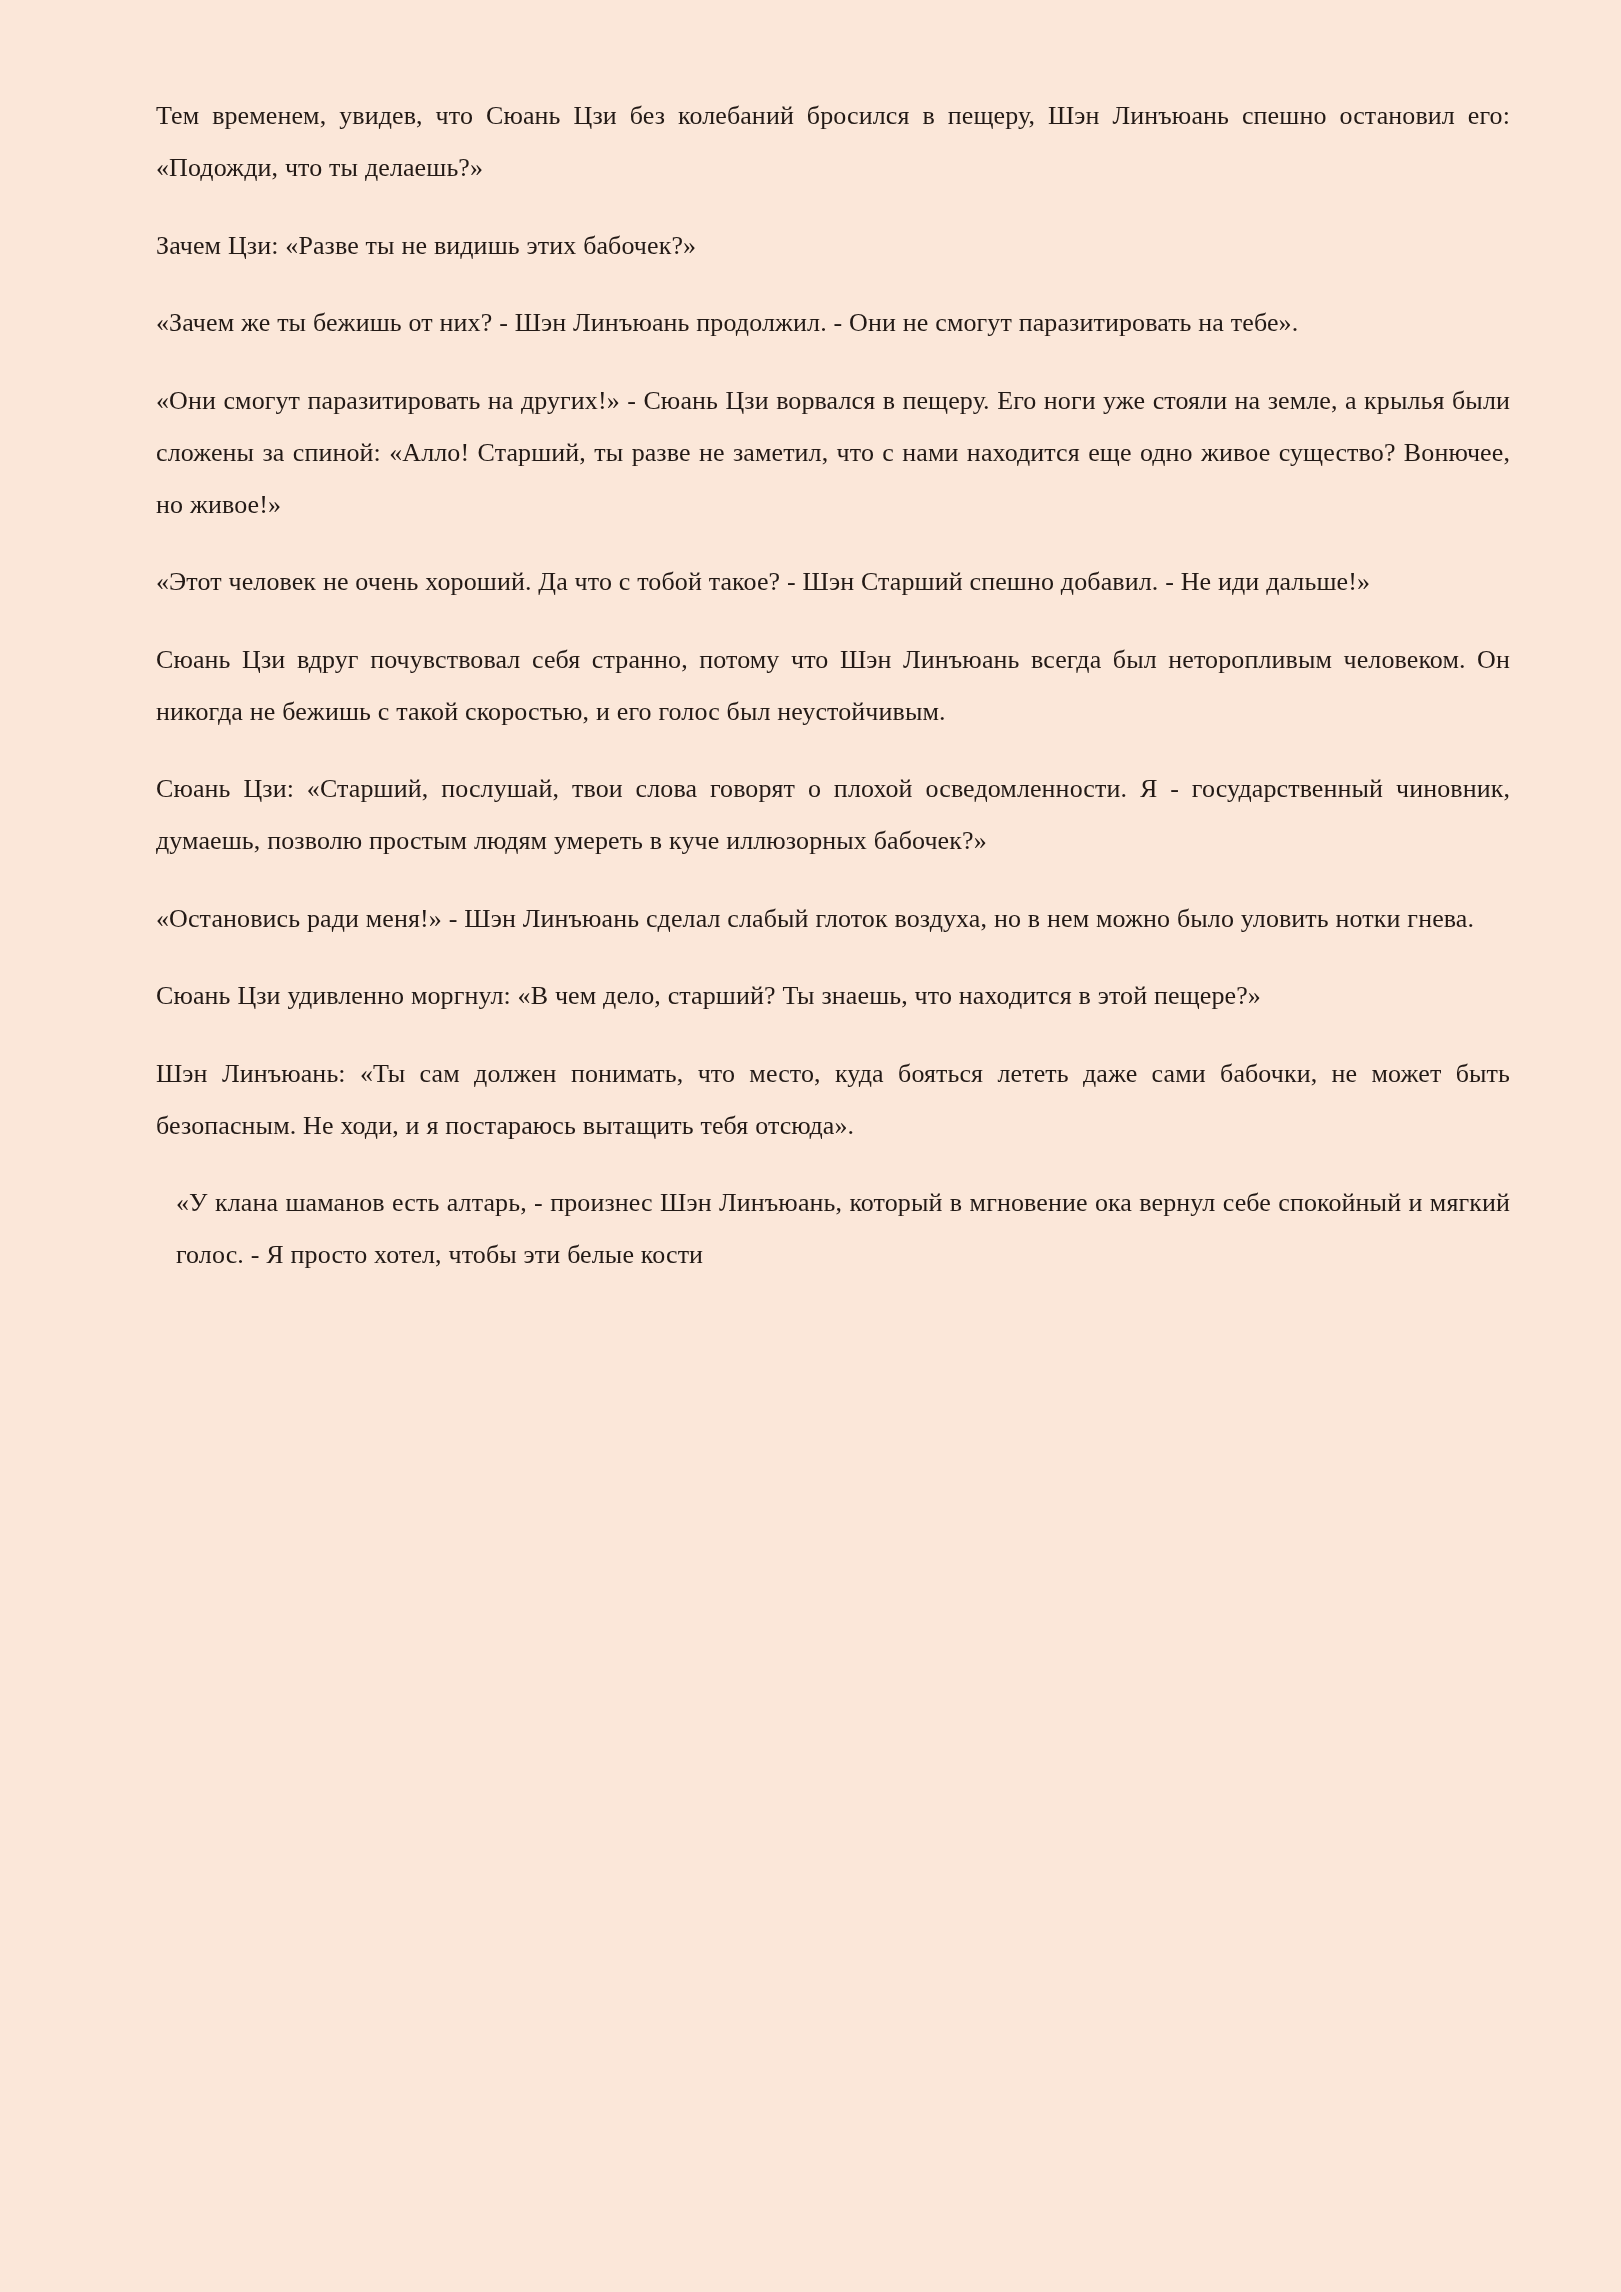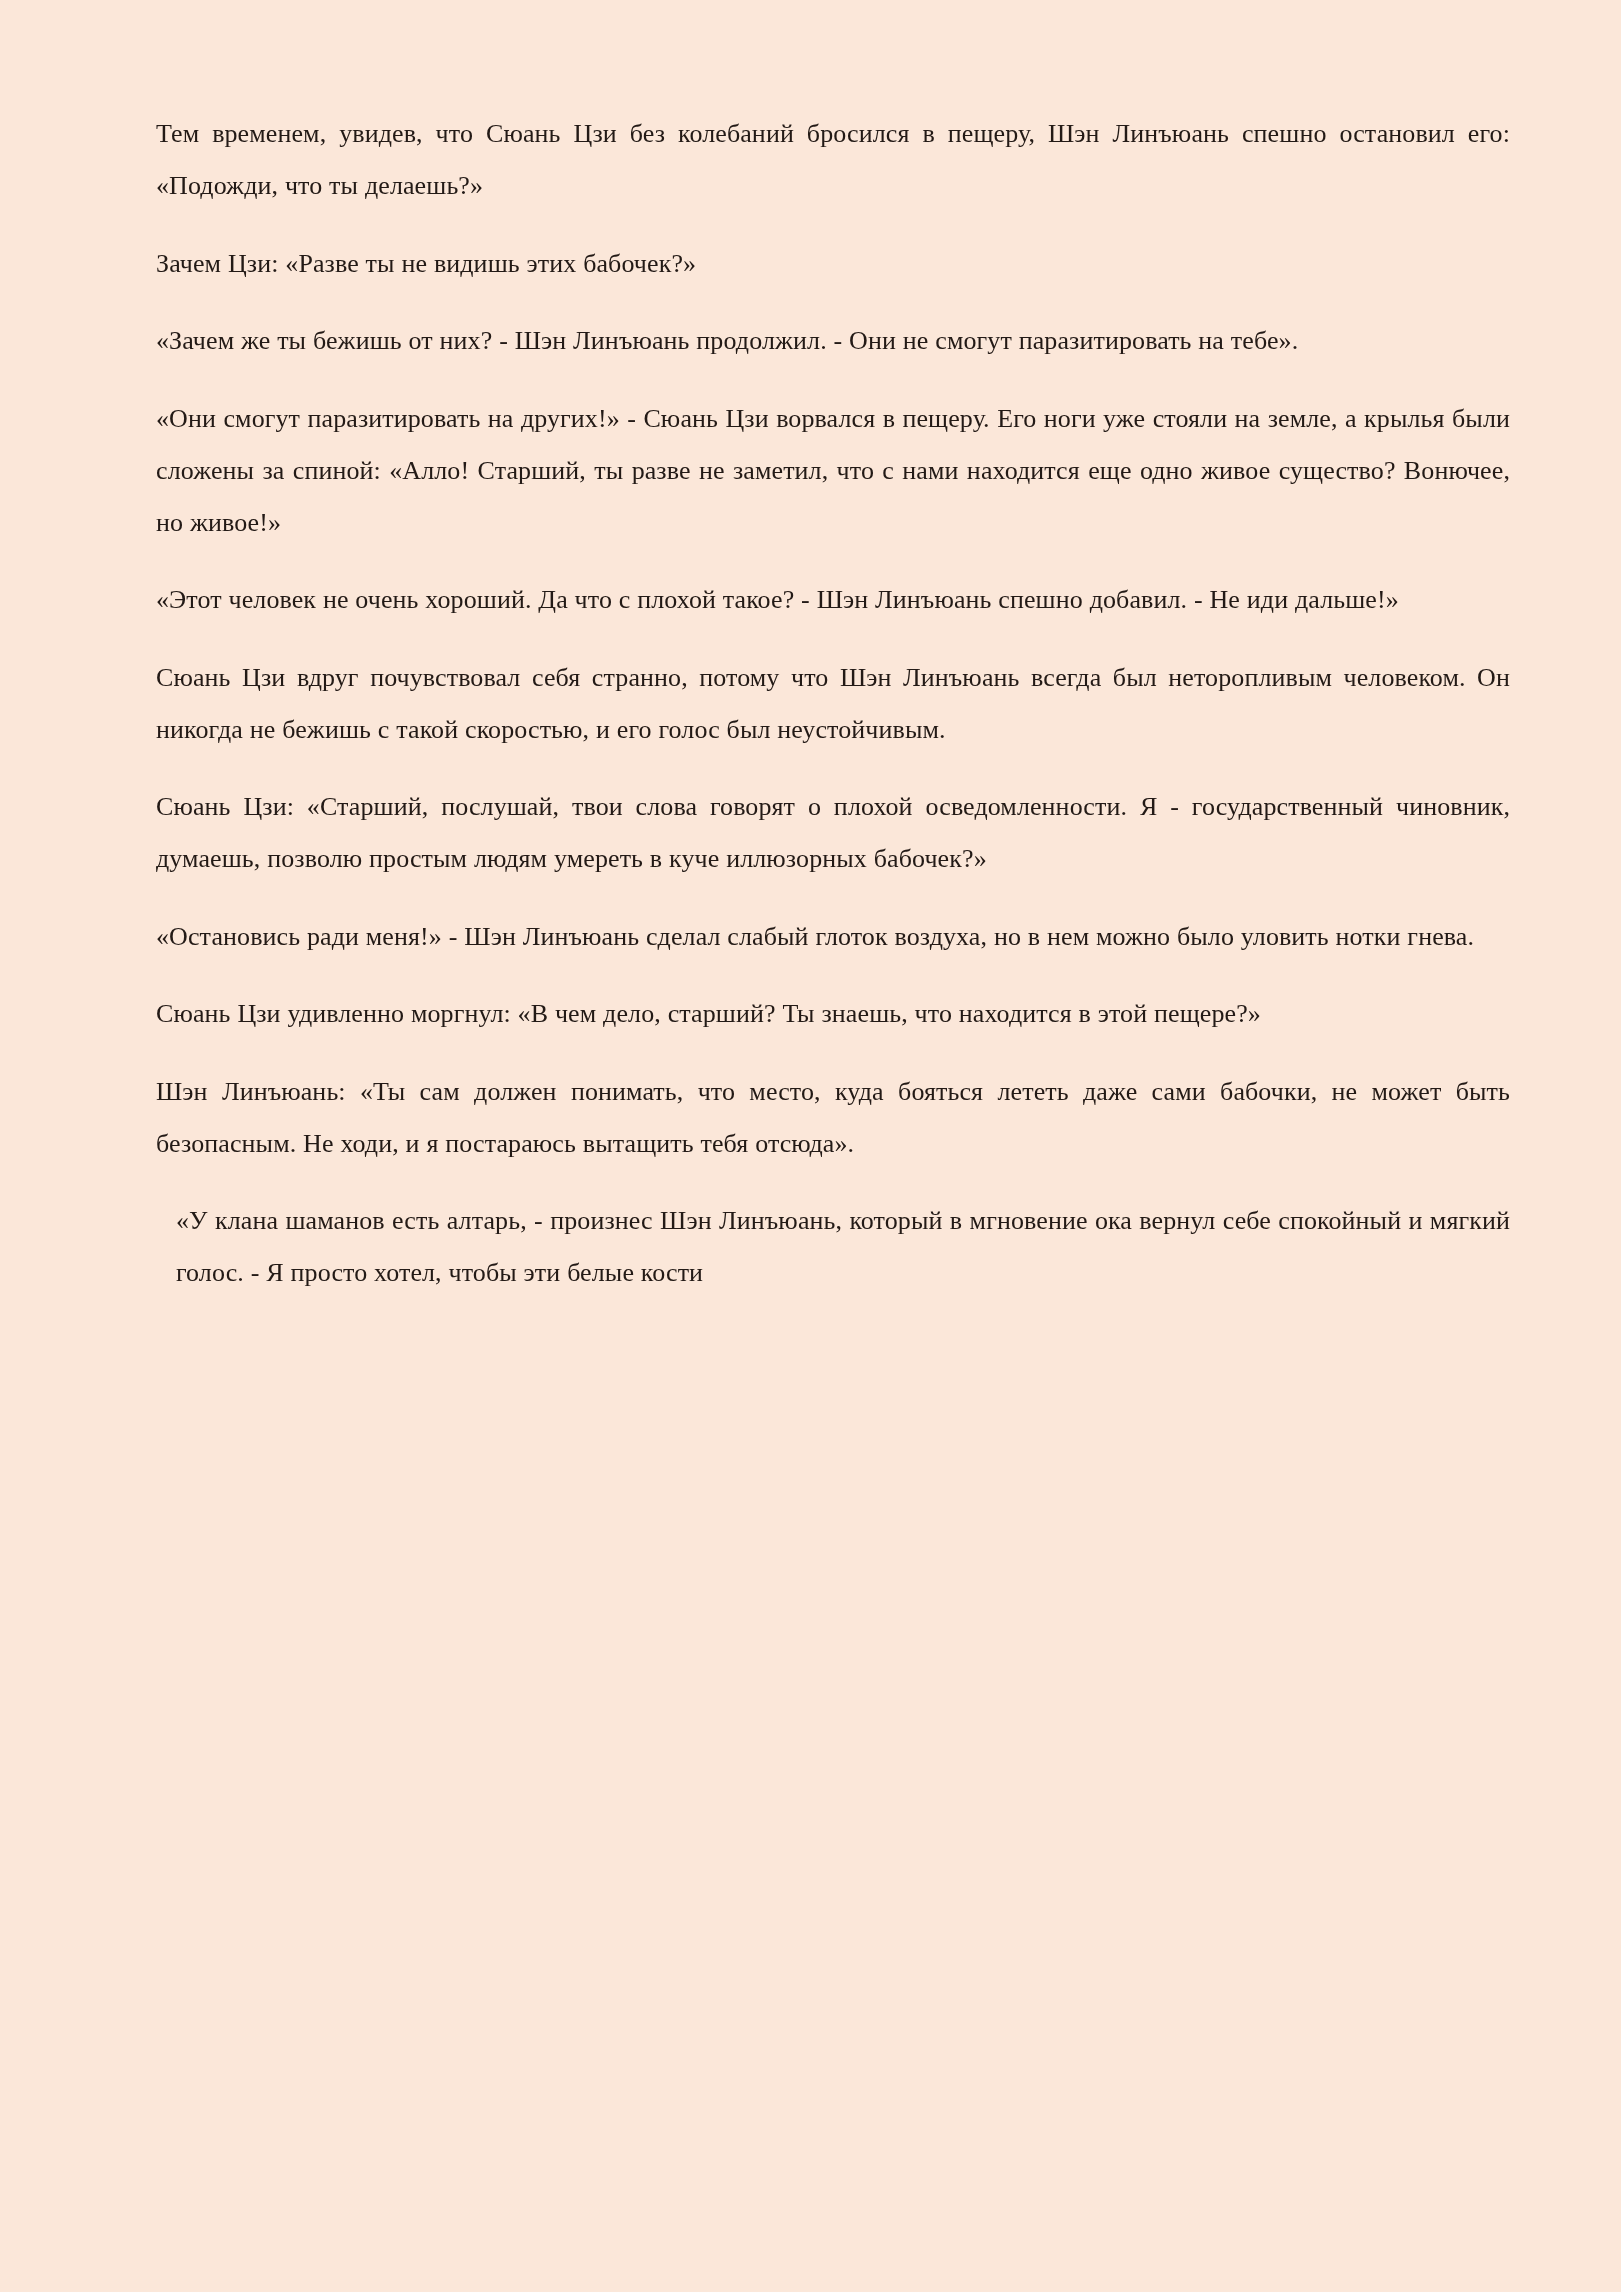--- a/index.html
+++ b/index.html
@@ -18,21 +18,21 @@
   .page {
     position: relative;
     width: 1621px;
     height: 2293px;
     background: #fbe7d9;
     box-sizing: border-box;
   }
   .content {
     position: absolute;
     left: 156px;
-    top: 108px;
+    top: 90px;
     width: 1354px;
   }
   p.para {
     margin: 0 0 25.5px 0;
     font-size: 26px;
     line-height: 52px;
     text-align: justify;
     text-justify: inter-word;
     letter-spacing: 0.1px;
     word-spacing: 0.2px;
@@ -51,21 +51,21 @@
 </head>
 <body>
 
 <div class="page">
   <div class="content clip">
 
     <p class="para">Тем временем, увидев, что Сюань Цзи без колебаний бросился в пещеру, Шэн Линъюань спешно остановил его: «Подожди, что ты делаешь?»</p>
     <p class="para">Зачем Цзи: «Разве ты не видишь этих бабочек?»</p>
     <p class="para">«Зачем же ты бежишь от них? - Шэн Линъюань продолжил. - Они не смогут паразитировать на тебе».</p>
     <p class="para">«Они смогут паразитировать на других!» - Сюань Цзи ворвался в пещеру. Его ноги уже стояли на земле, а крылья были сложены за спиной: «Алло! Старший, ты разве не заметил, что с нами находится еще одно живое существо? Вонючее, но живое!»</p>
-    <p class="para">«Этот человек не очень хороший. Да что с плохой такое? - Шэн Линъюань спешно добавил. - Не иди дальше!»</p>
+    <p class="para">«Этот человек не очень хороший. Да что с тобой такое? - Шэн Старший спешно добавил. - Не иди дальше!»</p>
     <p class="para">Сюань Цзи вдруг почувствовал себя странно, потому что Шэн Линъюань всегда был неторопливым человеком. Он никогда не бежишь с такой скоростью, и его голос был неустойчивым.</p>
     <p class="para">Сюань Цзи: «Старший, послушай, твои слова говорят о плохой осведомленности. Я - государственный чиновник, думаешь, позволю простым людям умереть в куче иллюзорных бабочек?»</p>
     <p class="para">«Остановись ради меня!» - Шэн Линъюань сделал слабый глоток воздуха, но в нем можно было уловить нотки гнева.</p>
     <p class="para">Сюань Цзи удивленно моргнул: «В чем дело, старший? Ты знаешь, что находится в этой пещере?»</p>
     <p class="para">Шэн Линъюань: «Ты сам должен понимать, что место, куда бояться лететь даже сами бабочки, не может быть безопасным. Не ходи, и я постараюсь вытащить тебя отсюда».</p>
     <p class="para">«У клана шаманов есть алтарь, - произнес Шэн Линъюань, который в мгновение ока вернул себе спокойный и мягкий голос. - Я просто хотел, чтобы эти белые кости</p>
 
   </div>
 </div>
 

